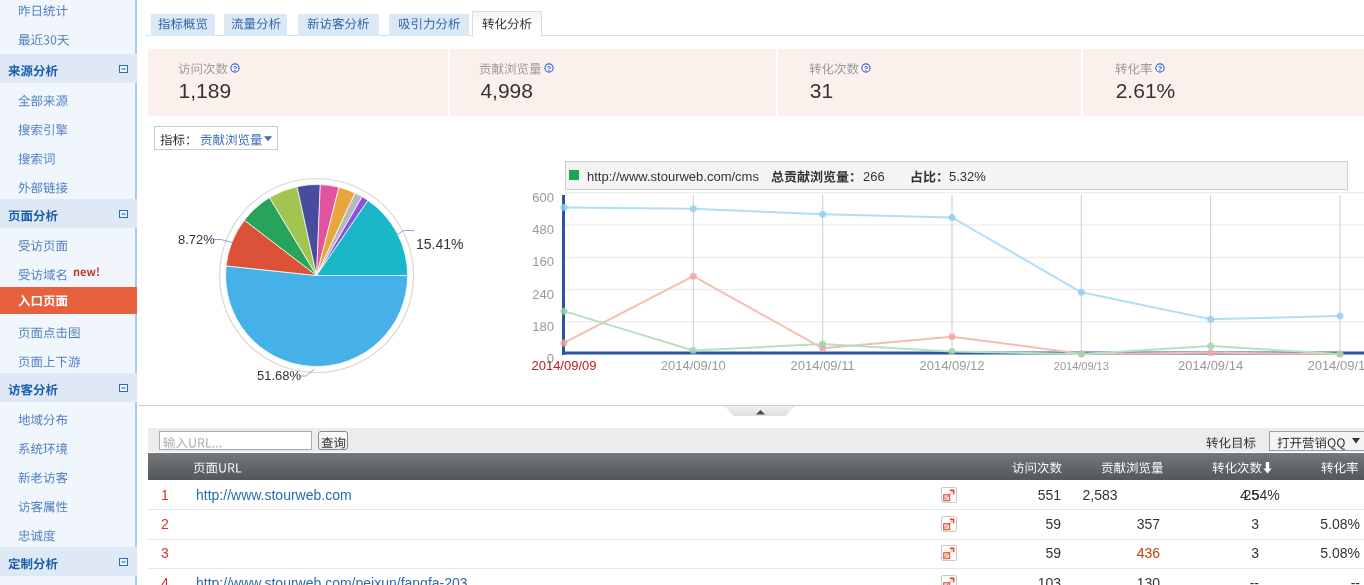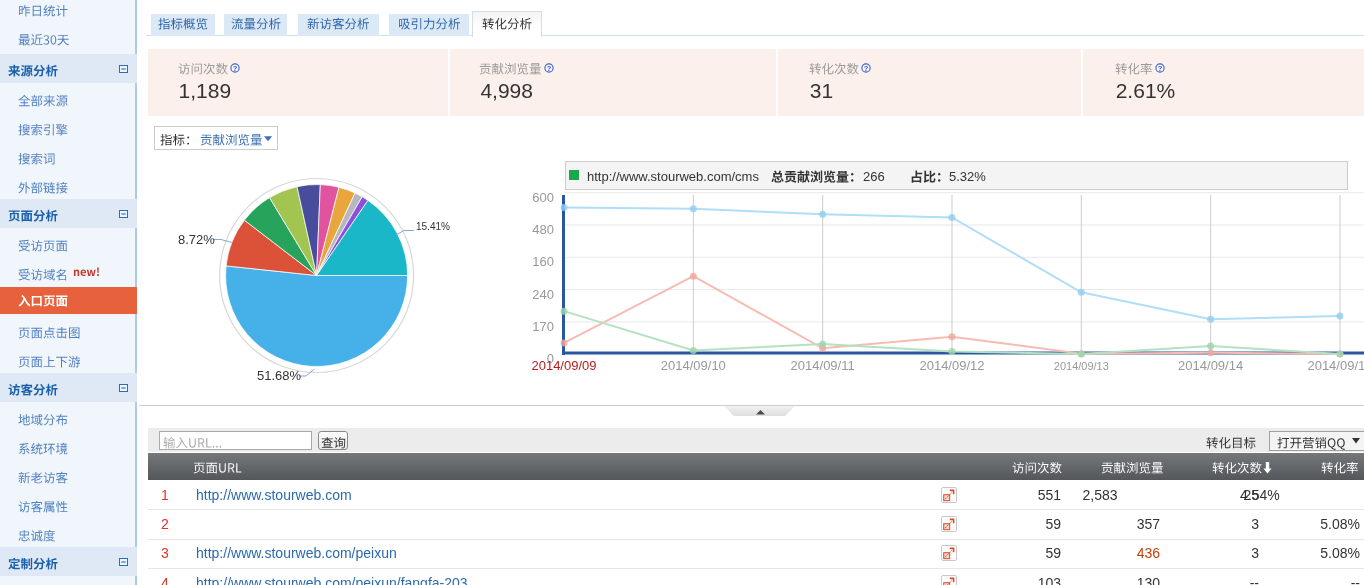--- a/index.html
+++ b/index.html
@@ -169,21 +169,21 @@
       <path d="M316.6 275.5 L297.028 186.63 A91 91 0 0 1 320.315 184.576 Z" fill="#474d9c" stroke="#fff" stroke-width="0.75"></path>
       <path d="M316.6 275.5 L320.315 184.576 A91 91 0 0 1 338.954 187.288 Z" fill="#e1539e" stroke="#fff" stroke-width="0.75"></path>
       <path d="M316.6 275.5 L338.954 187.288 A91 91 0 0 1 355.087 193.039 Z" fill="#e8a63d" stroke="#fff" stroke-width="0.75"></path>
       <path d="M316.6 275.5 L355.087 193.039 A91 91 0 0 1 362.183 196.739 Z" fill="#b5b8bc" stroke="#fff" stroke-width="0.75"></path>
       <path d="M316.6 275.5 L362.183 196.739 A91 91 0 0 1 367.986 200.397 Z" fill="#8952dc" stroke="#fff" stroke-width="0.75"></path>
       <path d="M316.6 275.5 L367.986 200.397 A91 91 0 0 1 407.6 275.5 Z" fill="#19b7c7" stroke="#fff" stroke-width="0.75"></path>
       <polyline points="396,235 404,230.5 414,230.5" fill="none" stroke="#88a8d8" stroke-width="1"></polyline>
       <polyline points="232,242.5 221,239.5 213,239.5" fill="none" stroke="#88a8d8" stroke-width="1"></polyline>
       <polyline points="314.4,369 306,376 299,376" fill="none" stroke="#88a8d8" stroke-width="1"></polyline>
     </svg>
-<div class="abs" style="left:416px;top:220px;font-size:10px;line-height:13px;color:#333">15.41%</div>
+<div class="abs" style="left:416px;top:238px;font-size:14px;line-height:13px;color:#333">15.41%</div>
 <div class="abs" style="left:178px;top:233.3px;font-size:13px;line-height:13px;color:#333">8.72%</div>
 <div class="abs" style="left:257px;top:369px;font-size:13px;line-height:13px;color:#333">51.68%</div>
 <div class="abs" style="left:565px;top:161px;width:783px;height:29px;background:#f4f4f4;border:1px solid #ccc"></div>
 <div class="abs" style="left:569px;top:170px;width:10px;height:10px;background:#19a84e"></div>
 <div class="abs" style="left:587px;top:169px;font-size:13px;color:#333">http://www.stourweb.com/cms</div>
 <svg style="position:absolute;left:771px;top:170px;overflow:visible" width="93" height="14" viewBox="0 -11.44 93 13.65">
       <path d="M9.7 -2.8C10.4 -1.9 11.2 -0.6 11.4 0.2L12.7 -0.5C12.4 -1.4 11.6 -2.6 10.9 -3.5ZM3.5 -3.2V-0.8C3.5 0.6 4.0 1.0 5.9 1.0C6.3 1.0 8.0 1.0 8.4 1.0C9.9 1.0 10.3 0.6 10.5 -1.0C10.1 -1.1 9.4 -1.3 9.1 -1.5C9.0 -0.5 8.9 -0.4 8.3 -0.4C7.8 -0.4 6.4 -0.4 6.0 -0.4C5.3 -0.4 5.1 -0.4 5.1 -0.9V-3.2ZM1.5 -3.1C1.3 -2.0 0.9 -0.8 0.4 -0.2L1.9 0.5C2.4 -0.4 2.8 -1.7 3.0 -2.8ZM3.9 -7.1H9.2V-5.4H3.9ZM2.2 -8.5V-4.0H6.4L5.4 -3.2C6.2 -2.7 7.1 -1.9 7.6 -1.2L8.7 -2.2C8.3 -2.8 7.5 -3.5 6.8 -4.0H10.9V-8.5H9.1L10.2 -10.4L8.6 -11.1C8.3 -10.3 7.9 -9.3 7.4 -8.5H5.0L5.7 -8.9C5.5 -9.5 4.9 -10.4 4.4 -11.0L3.1 -10.4C3.5 -9.8 3.9 -9.1 4.2 -8.5Z M18.6 -3.9V-2.8C18.6 -2.0 18.2 -0.9 13.6 -0.1C14.0 0.2 14.5 0.8 14.7 1.2C19.5 0.2 20.4 -1.4 20.4 -2.8V-3.9ZM19.9 -0.6C21.4 -0.1 23.5 0.7 24.6 1.2L25.4 -0.2C24.3 -0.7 22.1 -1.4 20.7 -1.8ZM15.1 -5.8V-1.4H16.7V-4.4H22.3V-1.5H24.1V-5.8ZM14.7 -10.5V-9.0H18.6V-8.0H13.8V-6.5H25.3V-8.0H20.3V-9.0H24.4V-10.5Z M28.4 -5.9C28.6 -5.4 28.9 -4.8 29.1 -4.5L29.8 -4.8C29.7 -5.2 29.4 -5.8 29.1 -6.2ZM26.8 -7.5V1.1H28.1V-6.3H31.8V-0.4C31.8 -0.2 31.7 -0.2 31.6 -0.2C31.5 -0.2 31.1 -0.2 30.8 -0.2C30.9 0.1 31.1 0.7 31.1 1.0C31.8 1.0 32.3 1.0 32.6 0.8C32.8 0.7 33.0 0.5 33.0 0.2C33.4 0.5 33.9 0.9 34.1 1.2C35.0 0.1 35.5 -1.1 35.9 -2.5C36.2 -1.0 36.8 0.2 37.6 1.1C37.8 0.7 38.3 0.1 38.6 -0.2C37.4 -1.4 36.8 -3.7 36.5 -6.1H38.5V-7.5H36.4V-10.0C36.7 -9.3 37.1 -8.4 37.3 -7.9L38.6 -8.4C38.4 -8.9 37.9 -9.9 37.6 -10.5L36.4 -10.1V-11.0H34.9V-7.5H33.4V-6.1H34.9C34.8 -4.2 34.5 -1.8 33.1 -0.1L33.1 -0.4V-7.5H30.6V-8.6H33.2V-9.9H30.6V-11.0H29.2V-9.9H26.5V-8.6H29.2V-7.5ZM30.5 -6.2C30.4 -5.7 30.1 -4.9 29.9 -4.4H28.3V-3.3H29.3V-2.5H28.2V-1.4H29.3V0.5H30.5V-1.4H31.6V-2.5H30.5V-3.3H31.5V-4.4H30.8L31.5 -5.9Z M47.7 -9.8V-1.6H49.0V-9.8ZM49.8 -11.0V-0.4C49.8 -0.2 49.7 -0.2 49.5 -0.2C49.4 -0.1 48.8 -0.1 48.3 -0.2C48.5 0.2 48.6 0.8 48.7 1.2C49.6 1.2 50.2 1.1 50.6 0.9C51.0 0.7 51.2 0.3 51.2 -0.4V-11.0ZM39.4 -6.4C40.0 -6.0 40.8 -5.2 41.1 -4.7L42.1 -5.7C41.8 -6.2 40.9 -6.9 40.3 -7.3ZM39.6 -0.1 40.9 0.7C41.4 -0.5 42.0 -1.9 42.4 -3.1L41.3 -3.9C40.8 -2.5 40.1 -1.0 39.6 -0.1ZM39.8 -9.9C40.4 -9.3 41.1 -8.6 41.3 -8.1L42.4 -8.9V-7.6H45.2C45.1 -6.8 44.9 -6.0 44.7 -5.3C44.4 -5.9 44.0 -6.4 43.6 -7.0L42.5 -6.2C43.1 -5.4 43.7 -4.5 44.2 -3.6C43.7 -2.2 42.9 -1.0 41.8 -0.1C42.1 0.1 42.7 0.7 42.8 1.0C43.8 0.2 44.5 -0.8 45.1 -2.0C45.4 -1.3 45.7 -0.6 45.9 0.0L47.2 -0.8C46.9 -1.7 46.4 -2.7 45.7 -3.7C46.1 -4.9 46.4 -6.2 46.6 -7.6H47.3V-9.0H44.9L45.7 -9.4C45.6 -9.8 45.1 -10.5 44.8 -11.0L43.5 -10.5C43.8 -10.0 44.1 -9.5 44.3 -9.0H42.4V-9.0C42.1 -9.5 41.4 -10.2 40.8 -10.6Z M60.6 -7.9C61.0 -7.3 61.6 -6.5 61.8 -6.0L63.2 -6.6C62.9 -7.1 62.4 -7.9 61.9 -8.4ZM53.3 -10.3V-6.5H54.8V-10.3ZM56.1 -10.9V-6.1H57.6V-10.9ZM54.2 -5.8V-1.6H55.8V-4.4H61.3V-1.8H62.9V-5.8ZM59.4 -11.1C59.1 -9.6 58.5 -8.1 57.7 -7.1C58.1 -7.0 58.8 -6.6 59.1 -6.4C59.5 -6.9 59.9 -7.7 60.2 -8.5H64.3V-9.9H60.6L60.9 -10.8ZM57.6 -4.0V-2.9C57.6 -2.1 57.2 -0.9 52.7 -0.1C53.1 0.2 53.5 0.8 53.7 1.2C56.7 0.5 58.1 -0.4 58.7 -1.3V-0.7C58.7 0.6 59.1 1.0 60.7 1.0C61.0 1.0 62.3 1.0 62.6 1.0C63.8 1.0 64.2 0.6 64.4 -0.9C64.0 -1.0 63.3 -1.2 63.0 -1.5C63.0 -0.5 62.9 -0.3 62.5 -0.3C62.2 -0.3 61.2 -0.3 60.9 -0.3C60.4 -0.3 60.3 -0.3 60.3 -0.7V-2.4H59.2C59.2 -2.5 59.2 -2.7 59.2 -2.9V-4.0Z M68.7 -8.7H74.2V-8.2H68.7ZM68.7 -9.9H74.2V-9.4H68.7ZM67.2 -10.6V-7.4H75.7V-10.6ZM65.6 -7.0V-5.9H77.4V-7.0ZM68.5 -3.5H70.7V-3.0H68.5ZM72.2 -3.5H74.5V-3.0H72.2ZM68.5 -4.7H70.7V-4.3H68.5ZM72.2 -4.7H74.5V-4.3H72.2ZM65.6 -0.3V0.8H77.5V-0.3H72.2V-0.8H76.3V-1.8H72.2V-2.2H76.0V-5.5H67.0V-2.2H70.7V-1.8H66.7V-0.8H70.7V-0.3Z M81.2 -6.1C81.9 -6.1 82.5 -6.6 82.5 -7.3C82.5 -8.0 81.9 -8.6 81.2 -8.6C80.6 -8.6 80.0 -8.0 80.0 -7.3C80.0 -6.6 80.6 -6.1 81.2 -6.1ZM81.2 0.1C81.9 0.1 82.5 -0.4 82.5 -1.1C82.5 -1.8 81.9 -2.4 81.2 -2.4C80.6 -2.4 80.0 -1.8 80.0 -1.1C80.0 -0.4 80.6 0.1 81.2 0.1Z" fill="#333333"></path>
     </svg>
 <div class="abs" style="left:863px;top:169px;font-size:13px;color:#333">266</div>
 <svg style="position:absolute;left:910px;top:170px;overflow:visible" width="41" height="14" viewBox="0 -11.44 41 13.65">
@@ -223,21 +223,21 @@
       <polyline points="564,311.128 693.33,350.431 822.66,343.97 951.99,351.508 1081.32,353.931 1210.65,346.124 1339.98,353.931" fill="none" stroke="#b5e1c3" stroke-width="2"></polyline>
       <circle cx="564" cy="311.128" r="3.5" fill="#9cd5ab" fill-opacity="0.8"></circle>
       <circle cx="693.33" cy="350.431" r="3.5" fill="#9cd5ab" fill-opacity="0.8"></circle>
       <circle cx="822.66" cy="343.97" r="3.5" fill="#9cd5ab" fill-opacity="0.8"></circle>
       <circle cx="951.99" cy="351.508" r="3.5" fill="#9cd5ab" fill-opacity="0.8"></circle>
       <circle cx="1081.32" cy="353.931" r="3.5" fill="#9cd5ab" fill-opacity="0.8"></circle>
       <circle cx="1210.65" cy="346.124" r="3.5" fill="#9cd5ab" fill-opacity="0.8"></circle>
       <circle cx="1339.98" cy="353.931" r="3.5" fill="#9cd5ab" fill-opacity="0.8"></circle>
     </svg>
 <div class="abs" style="left:494px;top:352.2px;width:60px;text-align:right;font-size:13px;line-height:14px;color:#999">0</div>
-<div class="abs" style="left:494px;top:319.896px;width:60px;text-align:right;font-size:13px;line-height:14px;color:#999">170</div>
+<div class="abs" style="left:494px;top:319.896px;width:60px;text-align:right;font-size:13px;line-height:14px;color:#999">180</div>
 <div class="abs" style="left:494px;top:287.592px;width:60px;text-align:right;font-size:13px;line-height:14px;color:#999">240</div>
 <div class="abs" style="left:494px;top:255.288px;width:60px;text-align:right;font-size:13px;line-height:14px;color:#999">160</div>
 <div class="abs" style="left:494px;top:222.984px;width:60px;text-align:right;font-size:13px;line-height:14px;color:#999">480</div>
 <div class="abs" style="left:494px;top:190.68px;width:60px;text-align:right;font-size:13px;line-height:14px;color:#999">600</div>
 <div class="abs" style="left:499px;top:359px;width:130px;text-align:center;font-size:13px;line-height:14px;color:#b91c1c">2014/09/09</div>
 <div class="abs" style="left:628.33px;top:359px;width:130px;text-align:center;font-size:13px;line-height:14px;color:#999">2014/09/10</div>
 <div class="abs" style="left:757.66px;top:359px;width:130px;text-align:center;font-size:13px;line-height:14px;color:#999">2014/09/11</div>
 <div class="abs" style="left:886.99px;top:359px;width:130px;text-align:center;font-size:13px;line-height:14px;color:#999">2014/09/12</div>
 <div class="abs" style="left:1016.32px;top:359px;width:130px;text-align:center;font-size:11px;line-height:14px;color:#999">2014/09/13</div>
 <div class="abs" style="left:1145.65px;top:359px;width:130px;text-align:center;font-size:13px;line-height:14px;color:#999">2014/09/14</div>
@@ -305,21 +305,20 @@
 <rect x="2.7" y="7.7" width="6" height="6" fill="#e8a088" fill-opacity="0.45" stroke="#d84b2a" stroke-width="1"></rect>
 <line x1="4" y1="12.2" x2="11.2" y2="5" stroke="#d84b2a" stroke-width="1" stroke-dasharray="1.6,1"></line>
 <path d="M8.8 3.4 H12.6 V7.2" fill="none" stroke="#d84b2a" stroke-width="1.6"></path>
 </svg>
 <div class="abs" style="left:941px;top:516px;width:120px;text-align:right;font-size:14px;color:#333">59</div>
 <div class="abs" style="left:1040px;top:516px;width:120px;text-align:right;font-size:14px;color:#333">357</div>
 <div class="abs" style="left:1139px;top:516px;width:120px;text-align:right;font-size:14px;color:#333">3</div>
 <div class="abs" style="left:1240px;top:516px;width:120px;text-align:right;font-size:14px;color:#333">5.08%</div>
 <div class="abs" style="left:148px;top:567.75px;width:1216px;height:1px;background:#e6e6e6"></div>
 <div class="abs" style="left:155px;top:545.25px;width:20px;text-align:center;font-size:14px;color:#e03227">3</div>
-<div class="abs" style="left:196px;top:545.25px;font-size:14px;color:#2a6bae">http://www.stourweb.com/peixun</div>
 <svg class="abs" style="left:941px;top:545.25px" width="16" height="16" viewBox="0 0 16 16">
 <rect x="0.5" y="0.5" width="15" height="15" fill="#fff" stroke="#c8c8c8" rx="1.5"></rect>
 <rect x="2.7" y="7.7" width="6" height="6" fill="#e8a088" fill-opacity="0.45" stroke="#d84b2a" stroke-width="1"></rect>
 <line x1="4" y1="12.2" x2="11.2" y2="5" stroke="#d84b2a" stroke-width="1" stroke-dasharray="1.6,1"></line>
 <path d="M8.8 3.4 H12.6 V7.2" fill="none" stroke="#d84b2a" stroke-width="1.6"></path>
 </svg>
 <div class="abs" style="left:941px;top:545.25px;width:120px;text-align:right;font-size:14px;color:#333">59</div>
 <div class="abs" style="left:1040px;top:545.25px;width:120px;text-align:right;font-size:14px;color:#c2410c">436</div>
 <div class="abs" style="left:1139px;top:545.25px;width:120px;text-align:right;font-size:14px;color:#333">3</div>
 <div class="abs" style="left:1240px;top:545.25px;width:120px;text-align:right;font-size:14px;color:#333">5.08%</div>

